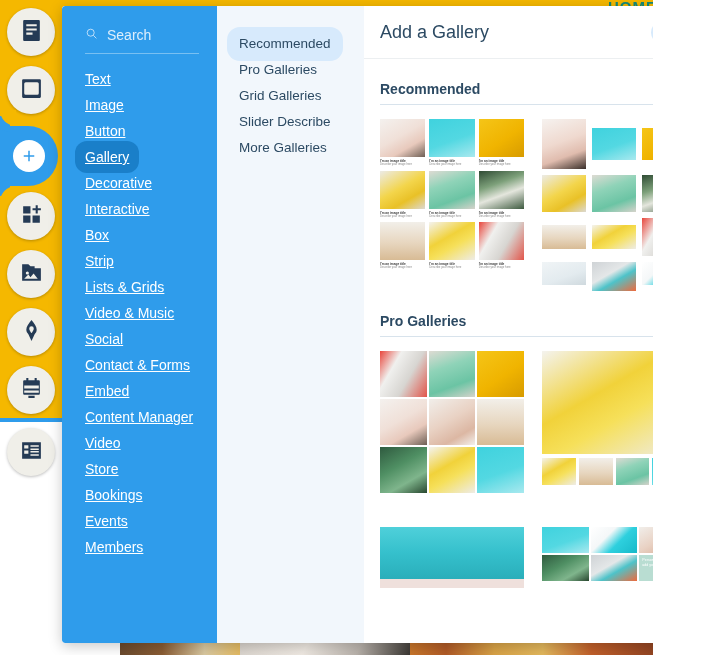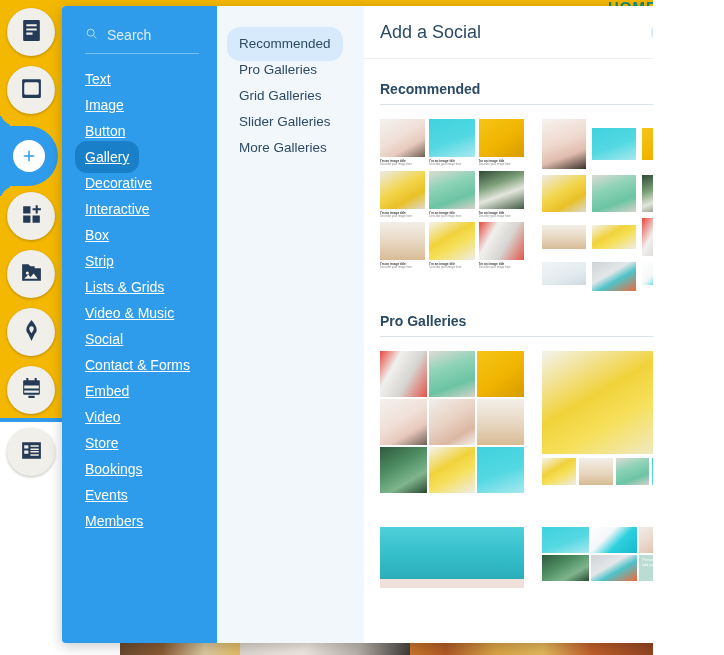--- a/index.html
+++ b/index.html
@@ -316,40 +316,41 @@
         <div class="cat-item selected"><span>Gallery</span></div>
         <div class="cat-item"><span>Decorative</span></div>
         <div class="cat-item"><span>Interactive</span></div>
         <div class="cat-item"><span>Box</span></div>
         <div class="cat-item"><span>Strip</span></div>
         <div class="cat-item"><span>Lists &amp; Grids</span></div>
         <div class="cat-item"><span>Video &amp; Music</span></div>
         <div class="cat-item"><span>Social</span></div>
         <div class="cat-item"><span>Contact &amp; Forms</span></div>
         <div class="cat-item"><span>Embed</span></div>
+        <div class="cat-item"><span>Content Manager</span></div>
         <div class="cat-item"><span>Video</span></div>
         <div class="cat-item"><span>Store</span></div>
         <div class="cat-item"><span>Bookings</span></div>
         <div class="cat-item"><span>Events</span></div>
         <div class="cat-item"><span>Members</span></div>
       </div>
     </div>
 
     <div class="sub-col">
       <div class="sub-item selected"><span>Recommended</span></div>
       <div class="sub-item"><span>Pro Galleries</span></div>
       <div class="sub-item"><span>Grid Galleries</span></div>
-      <div class="sub-item"><span>Slider Galleries</span></div>
+      <div class="sub-item"><span>Slider Describe</span></div>
       <div class="sub-item"><span>More Galleries</span></div>
     </div>
 
     <div class="content-col">
 
       <div class="content-head">
-        <div class="content-title">Add a Social</div>
+        <div class="content-title">Add a Gallery</div>
         <div class="head-btn">
           <span>?</span>
         </div>
         <div class="head-btn">
           <span>×</span>
         </div>
       </div>
 
       <div class="content-body">
 

